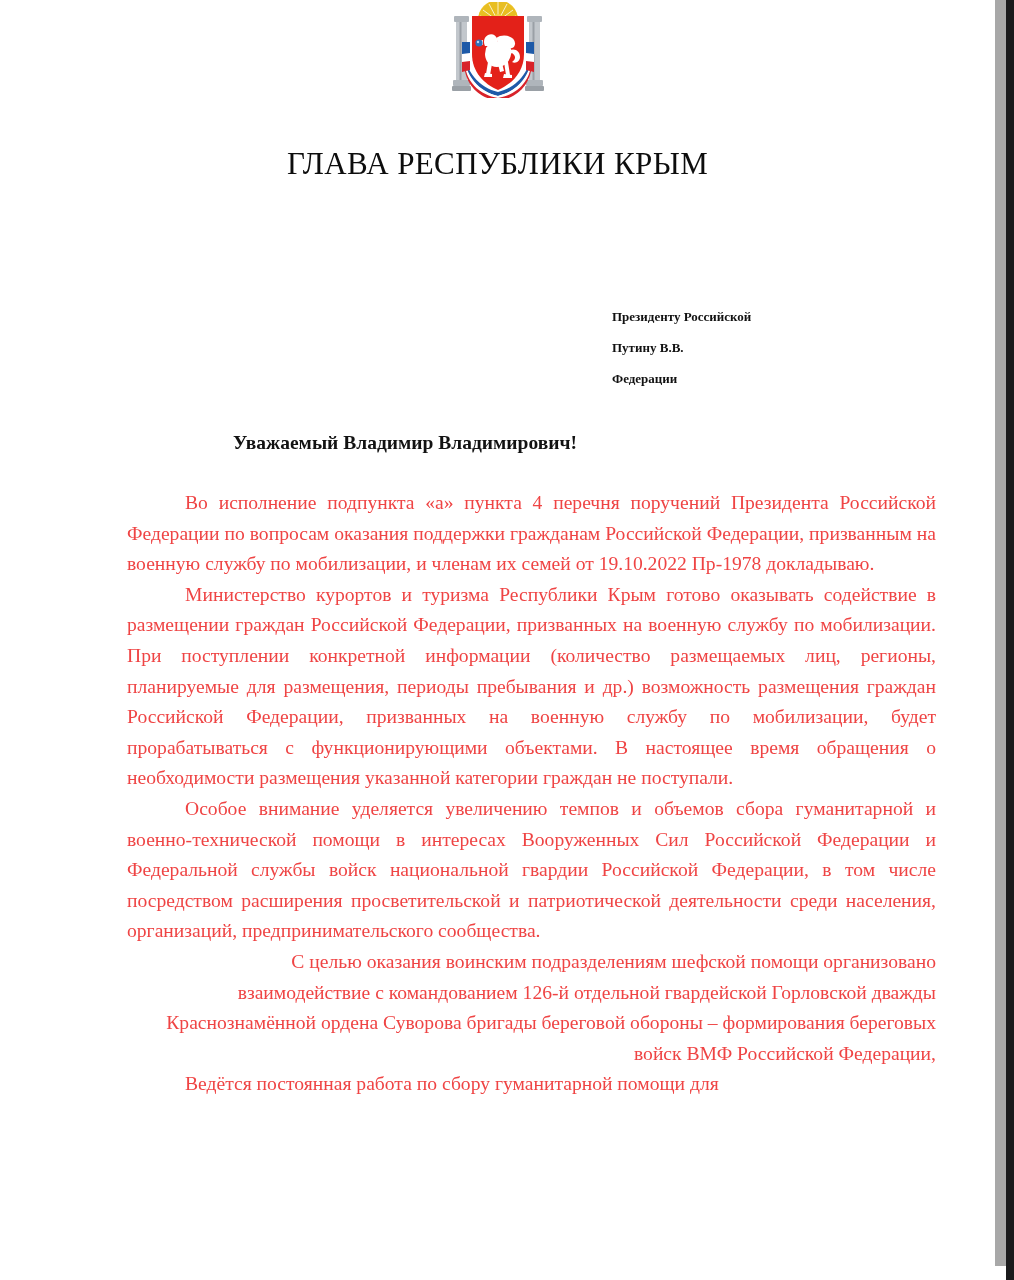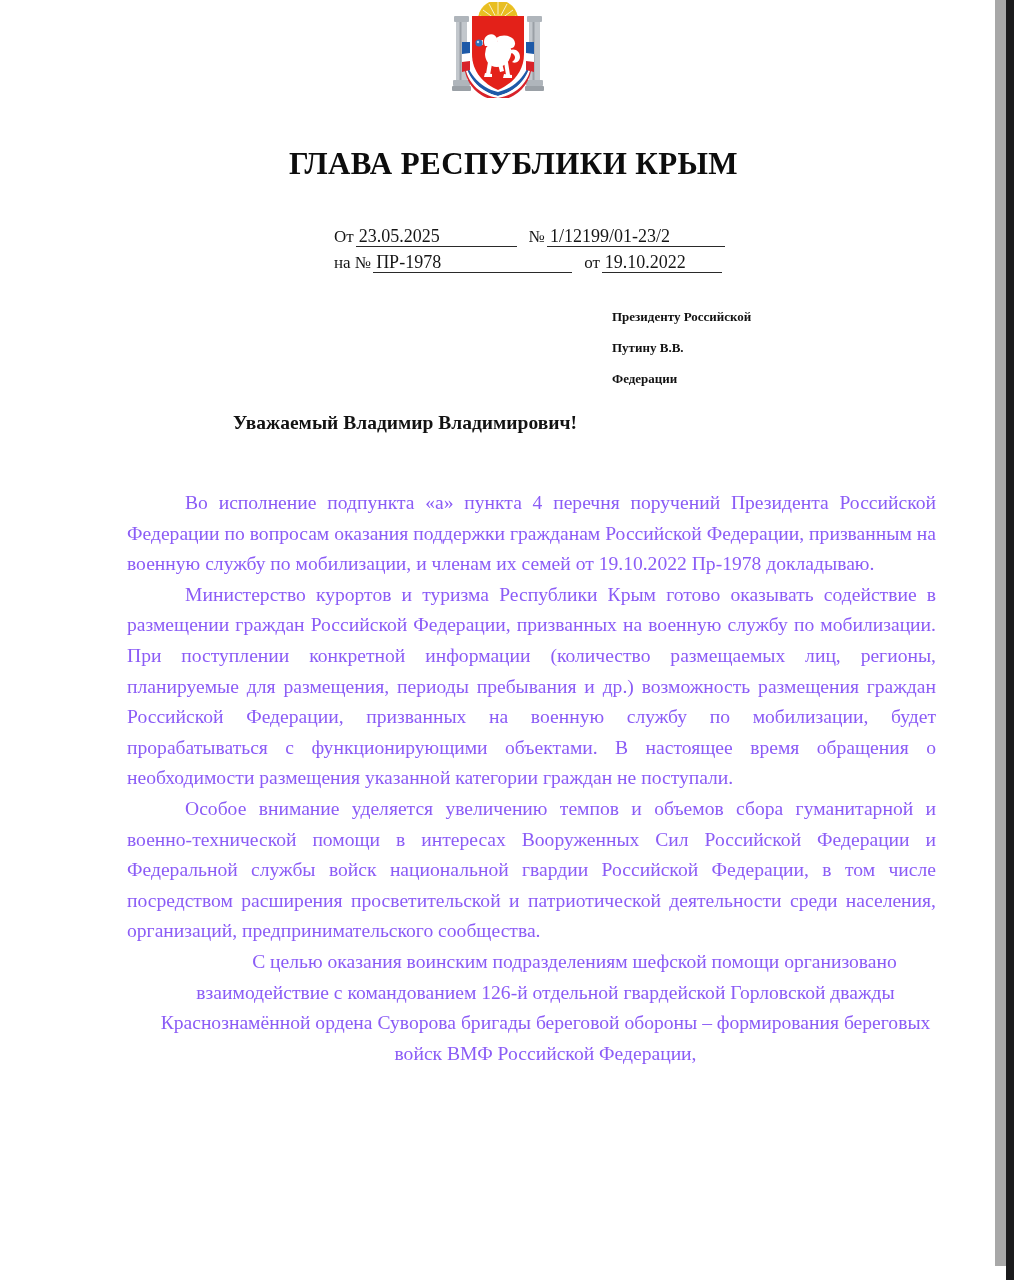--- a/index.html
+++ b/index.html
@@ -69,26 +69,26 @@
   .emblem {
     display: inline-block;
     width: 112px;
     height: 96px;
     vertical-align: top;
   }
 
   
   .doc-title {
     position: absolute;
-    left: 16px;
+    left: 0;
     top: 146px;
     width: 995px;
     text-align: center;
     font-size: 31px;
-    font-weight: bold;
+    font-weight: normal;
     letter-spacing: 0.4px;
     color: #0d0d0d;
     font-family: "Liberation Serif", "DejaVu Serif", serif;
   }
 
   
   .refblock {
     position: absolute;
     left: 334px;
     top: 221px;
@@ -130,46 +130,46 @@
     font-size: 13px;
     font-weight: bold;
     line-height: 31px;
     color: #121212;
   }
 
   
   .salutation {
     position: absolute;
     left: 0;
-    top: 412px;
+    top: 432px;
     width: 810px;
     text-align: center;
     font-size: 19.5px;
     font-weight: bold;
     color: #121212;
   }
 
   
   .body-text {
     position: absolute;
     left: 127px;
     top: 488px;
     width: 809px;
     font-size: 19.6px;
     line-height: 30.6px;
-    color: #8b5cf6;
+    color: #ef4444;
   }
   .body-text p {
     margin: 0;
     text-indent: 58px;
     text-align: justify;
     text-justify: inter-word;
   }
   .body-text p.no-justify {
-    text-align: center;
+    text-align: right;
     margin-left: 28px;
   }
   .body-text p.cont {
     text-indent: 0;
   }
 </style>
 </head>
 <body>
 
 <div class="viewer">
@@ -245,50 +245,35 @@
           <path d="M68 48 C74 46 78 50 78 55 C78 59 74 62 70 60 C73 58 74 55 72 53 C71 51 69 51 68 52 Z"></path>
         </g>
 
         <circle cx="37" cy="41" r="3.6" fill="#2E6FB7"></circle>
         <circle cx="36" cy="40" r="1.2" fill="#BBD6F2"></circle>
       </svg>
     </div>
 
     <div class="doc-title">ГЛАВА РЕСПУБЛИКИ КРЫМ</div>
 
-    <div class="refblock">
-      <div class="ref-row">
-        <span class="ref-label">От</span>
-        <span class="ref-field w1">23.05.2025</span>
-        <span class="ref-sep"></span>
-        <span class="ref-label">№</span>
-        <span class="ref-field w2">1/12199/01-23/2</span>
-      </div>
-      <div class="ref-row">
-        <span class="ref-label">на №</span>
-        <span class="ref-field w3">ПР-1978</span>
-        <span class="ref-sep"></span>
-        <span class="ref-label">от</span>
-        <span class="ref-field w4">19.10.2022</span>
-      </div>
-    </div>
 
     <div class="addressee">
       <div>Президенту Российской</div>
       <div>Путину В.В.</div>
       <div>Федерации</div>
     </div>
 
     <div class="salutation">Уважаемый Владимир Владимирович!</div>
 
     <div class="body-text">
       <p>Во исполнение подпункта «а» пункта 4 перечня поручений Президента Российской Федерации по вопросам оказания поддержки гражданам Российской Федерации, призванным на военную службу по мобилизации, и членам их семей от 19.10.2022 Пр-1978 докладываю.</p>
       <p>Министерство курортов и туризма Республики Крым готово оказывать содействие в размещении граждан Российской Федерации, призванных на военную службу по мобилизации. При поступлении конкретной информации (количество размещаемых лиц, регионы, планируемые для размещения, периоды пребывания и др.) возможность размещения граждан Российской Федерации, призванных на военную службу по мобилизации, будет прорабатываться с функционирующими объектами. В настоящее время обращения о необходимости размещения указанной категории граждан не поступали.</p>
       <p>Особое внимание уделяется увеличению темпов и объемов сбора гуманитарной и военно-технической помощи в интересах Вооруженных Сил Российской Федерации и Федеральной службы войск национальной гвардии Российской Федерации, в том числе посредством расширения просветительской и патриотической деятельности среди населения, организаций, предпринимательского сообщества.</p>
       <p class="no-justify">С целью оказания воинским подразделениям шефской помощи организовано взаимодействие с командованием 126-й отдельной гвардейской Горловской дважды Краснознамённой ордена Суворова бригады береговой обороны – формирования береговых войск ВМФ Российской Федерации,</p>
+      <p>Ведётся постоянная работа по сбору гуманитарной помощи для</p>
     </div>
 
   </div>
 
   <div class="scrollbar-track">
     <div class="scrollbar-thumb"></div>
   </div>
   <div class="right-gutter"></div>
 
 </div>

